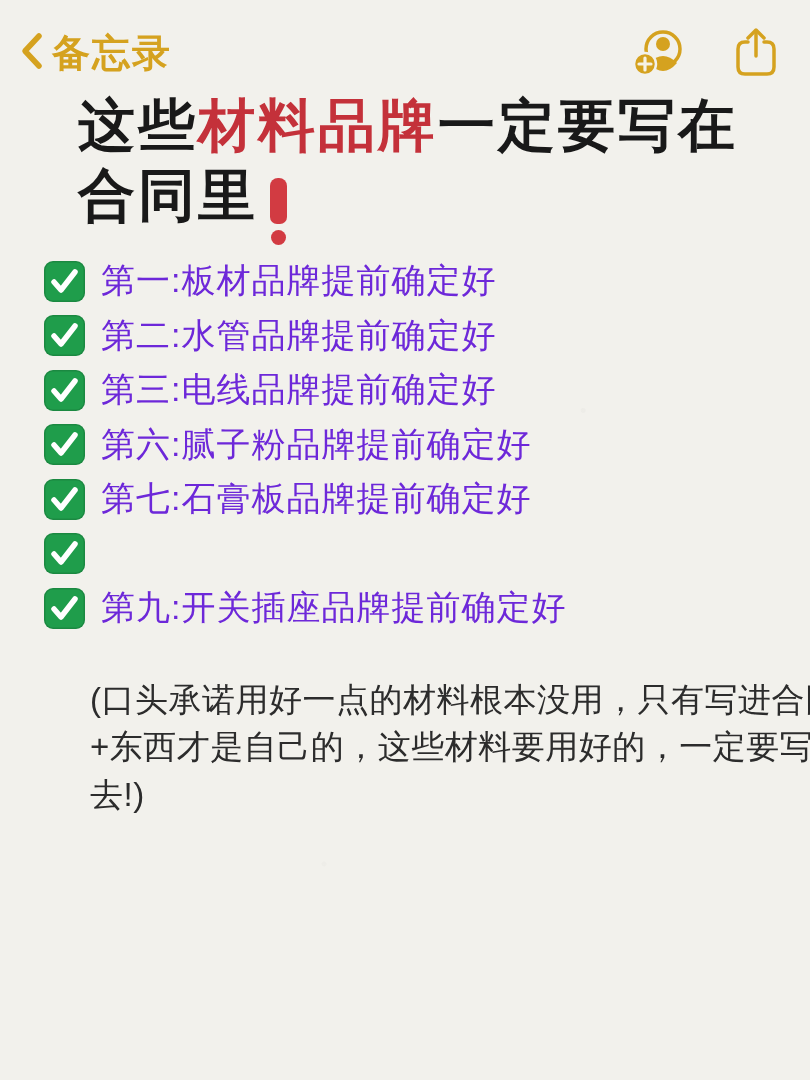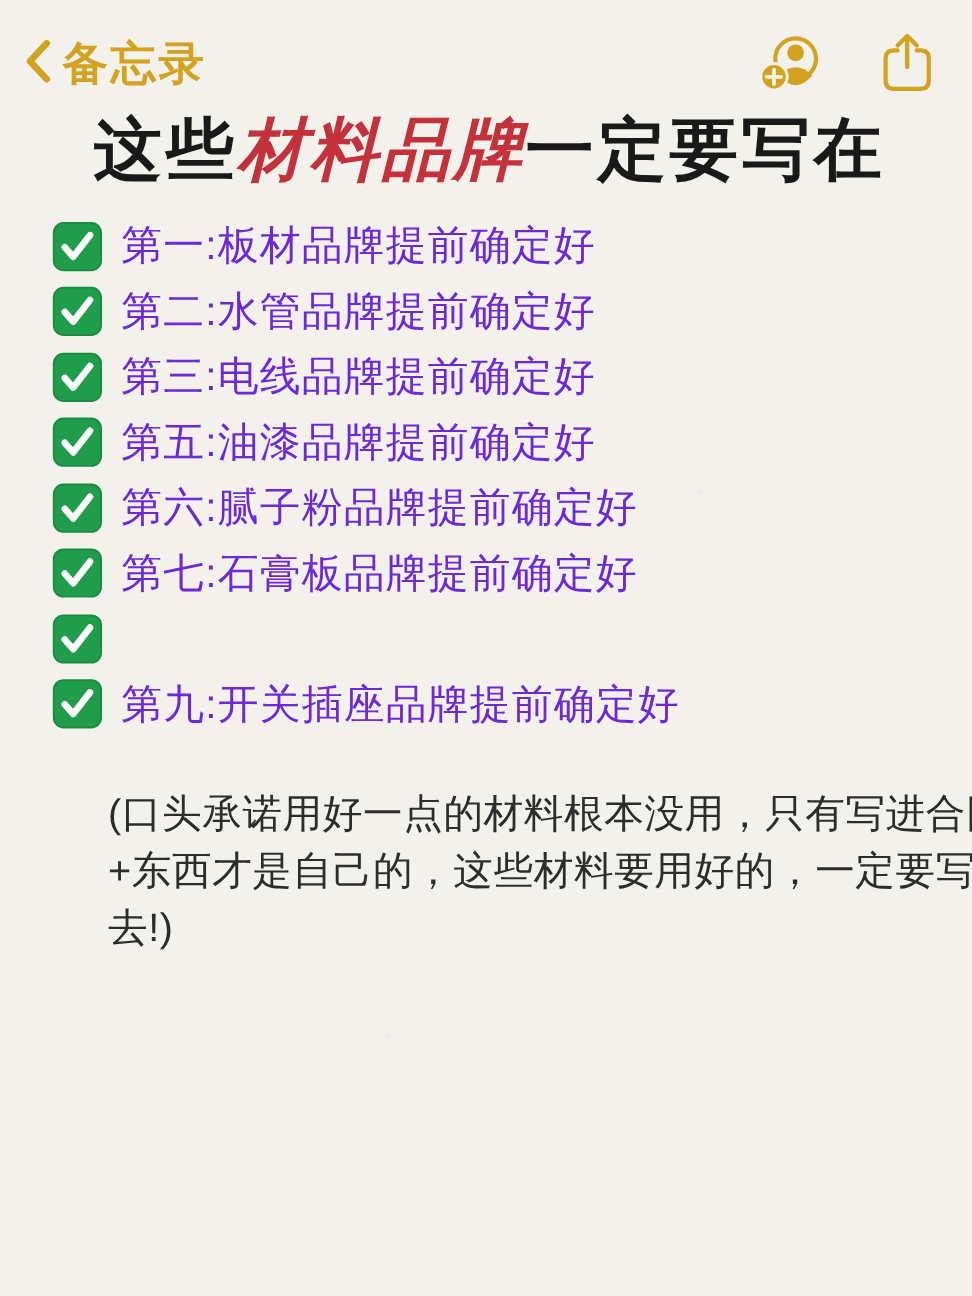--- a/index.html
+++ b/index.html
@@ -29,21 +29,21 @@
   }
   .nav-icons { display: flex; align-items: center; gap: 44px; }
   .nav-icons svg { display: block; color: var(--accent-gold, #D5A21F); }
 
   
   .title {
     margin: 8px 36px 0 78px;
     font-size: 57px; line-height: 70px; font-weight: 800;
     letter-spacing: 3px; color: #191919;
   }
-  .title .hl { color: var(--highlight-red, #C4313A); font-style: italic; }
+  .title .hl { color: var(--highlight-red, #C4313A); }
   .title-line { white-space: nowrap; }
   .excl {
     display: inline-flex; flex-direction: column; align-items: center;
     margin-left: 12px; transform: translateY(9px);
   }
   .excl .bar {
     width: 17px; height: 46px; background: var(--excl-red, #D23B42);
     border-radius: 8px 8px 7px 7px;
   }
   .excl .dot {
@@ -103,20 +103,24 @@
         <path d="M16 16 H13 Q6 16 6 23 V41 Q6 48 13 48 H35 Q42 48 42 41 V23 Q42 16 35 16 H32" fill="none" stroke="currentColor" stroke-width="3.5" stroke-linecap="round"></path>
         <line x1="24" y1="30" x2="24" y2="5" stroke="currentColor" stroke-width="3.5" stroke-linecap="round"></line>
         <polyline points="16,12 24,4 32,12" fill="none" stroke="currentColor" stroke-width="3.5" stroke-linecap="round" stroke-linejoin="round"></polyline>
       </svg>
     </span>
   </div>
 </div>
 
 <div class="title">
   <div class="title-line"><span>这些</span><span class="hl">材料品牌</span><span>一定要写在</span></div>
+  <div class="title-line"><span>合同里</span><span class="excl">
+        <span class="bar"></span>
+        <span class="dot"></span>
+      </span></div>
 </div>
 
 <div class="checklist">
   <div class="check-row">
     <span class="checkbox">
         <svg width="41" height="41" viewBox="0 0 41 41">
           <polyline points="10,21 17,29 31,11" fill="none" stroke="#fff" stroke-width="5.5" stroke-linecap="round" stroke-linejoin="round"></polyline>
         </svg>
       </span>
     <span class="check-label">第一:板材品牌提前确定好</span>
@@ -129,28 +133,20 @@
       </span>
     <span class="check-label">第二:水管品牌提前确定好</span>
   </div>
   <div class="check-row">
     <span class="checkbox">
         <svg width="41" height="41" viewBox="0 0 41 41">
           <polyline points="10,21 17,29 31,11" fill="none" stroke="#fff" stroke-width="5.5" stroke-linecap="round" stroke-linejoin="round"></polyline>
         </svg>
       </span>
     <span class="check-label">第三:电线品牌提前确定好</span>
-  </div>
-  <div class="check-row">
-    <span class="checkbox">
-        <svg width="41" height="41" viewBox="0 0 41 41">
-          <polyline points="10,21 17,29 31,11" fill="none" stroke="#fff" stroke-width="5.5" stroke-linecap="round" stroke-linejoin="round"></polyline>
-        </svg>
-      </span>
-    <span class="check-label">第五:油漆品牌提前确定好</span>
   </div>
   <div class="check-row">
     <span class="checkbox">
         <svg width="41" height="41" viewBox="0 0 41 41">
           <polyline points="10,21 17,29 31,11" fill="none" stroke="#fff" stroke-width="5.5" stroke-linecap="round" stroke-linejoin="round"></polyline>
         </svg>
       </span>
     <span class="check-label">第六:腻子粉品牌提前确定好</span>
   </div>
   <div class="check-row">

